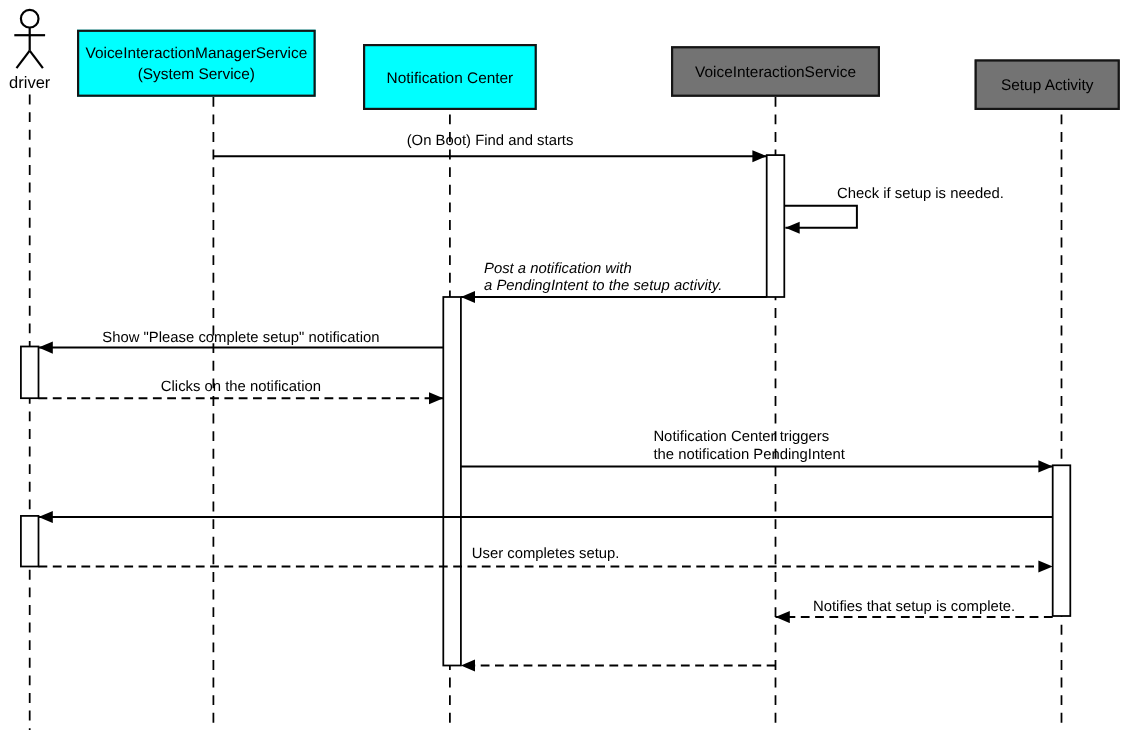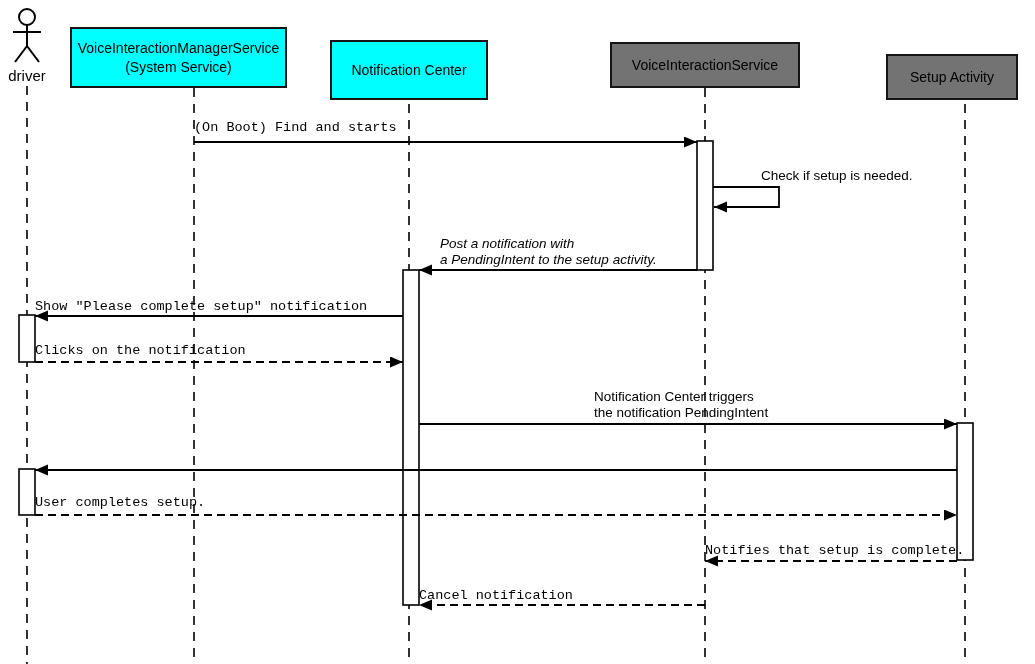--- a/index.html
+++ b/index.html
@@ -14,21 +14,21 @@
     display:flex; align-items:center; justify-content:center;
     text-align:center; font-size:14px; line-height:19px;
     white-space:pre-line;
   }
   .cyan  { background:#00ffff; }
   .green { background:#737373; }
   .mlabel {
     position:absolute; font-size:13.5px; line-height:16px;
     white-space:nowrap;
   }
-  .center { text-align:left;font-family:Liberation Mono, monospace; }
+  .center { text-align:center; }
   .multiline { white-space:pre-line; }
   .actor-label {
     position:absolute; font-size:15px; text-align:center;
   }
 </style>
 </head>
 <body>
 
 <div id="canvas">
 
@@ -90,15 +90,14 @@
   <div class="mlabel center" style="left:194px; top:120px; width:503px;">(On Boot) Find and starts</div>
   <div class="mlabel" style="left:761px; top:168px;">Check if setup is needed.</div>
   <div class="mlabel multiline" style="left:440px; top:236px;font-style:italic;">Post a notification with
 a PendingIntent to the setup activity.</div>
   <div class="mlabel center" style="left:35px; top:299px; width:368px;">Show "Please complete setup" notification</div>
   <div class="mlabel center" style="left:35px; top:343px; width:368px;">Clicks on the notification</div>
   <div class="mlabel multiline" style="left:594px; top:389px;">Notification Center triggers
 the notification PendingIntent</div>
   <div class="mlabel center" style="left:705px; top:543px; width:252px;">Notifies that setup is complete.</div>
   <div class="mlabel center" style="left:35px; top:495px; width:922px;">User completes setup.</div>
-  <div class="mlabel center" style="left:419px; top:588px; width:286px;">Cancel notification</div>
 
 </div>
 
 </body></html>

